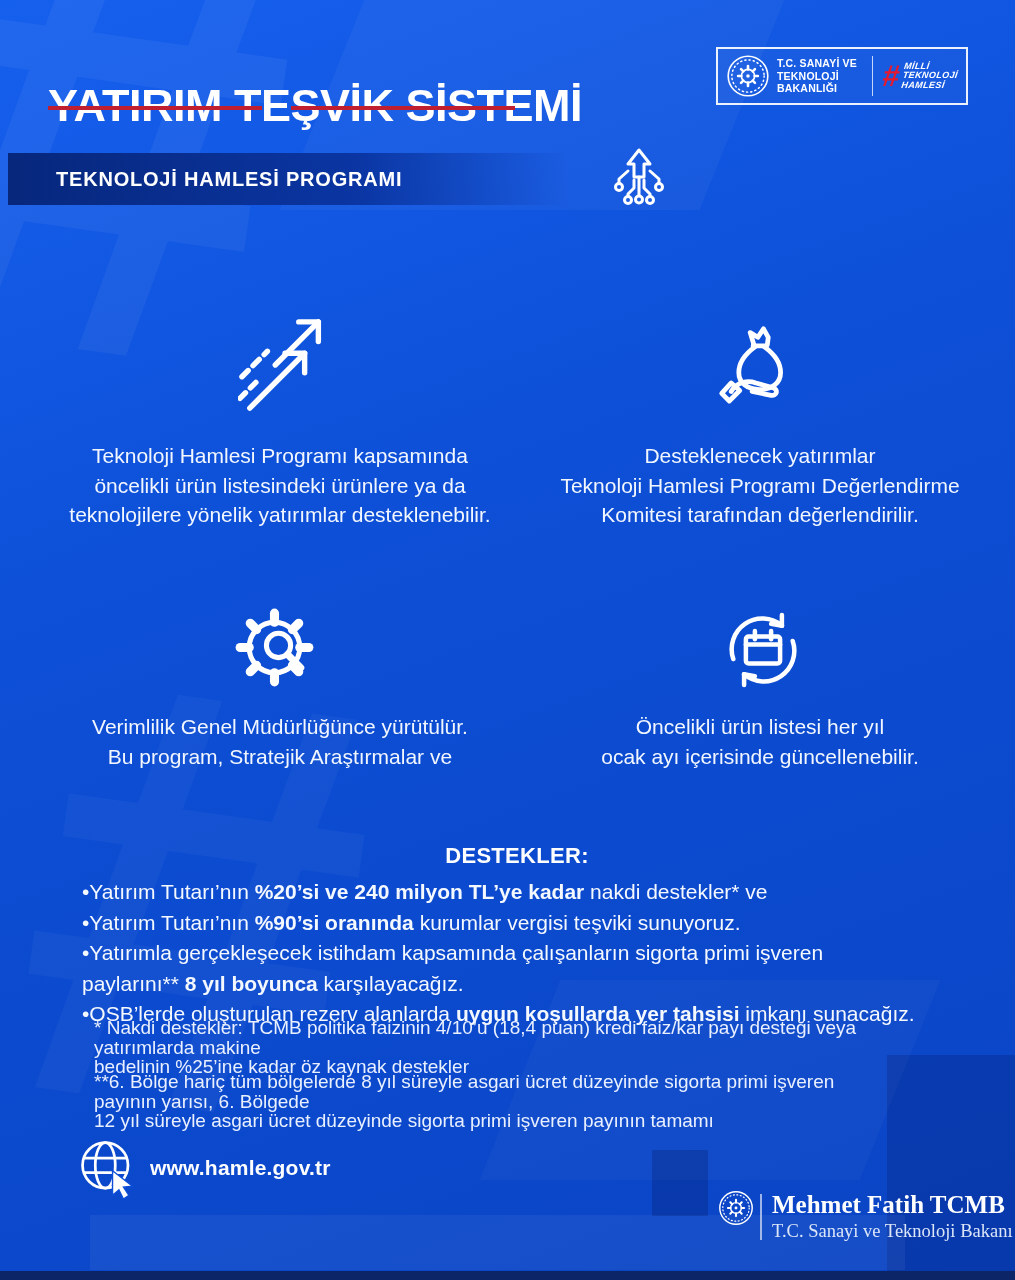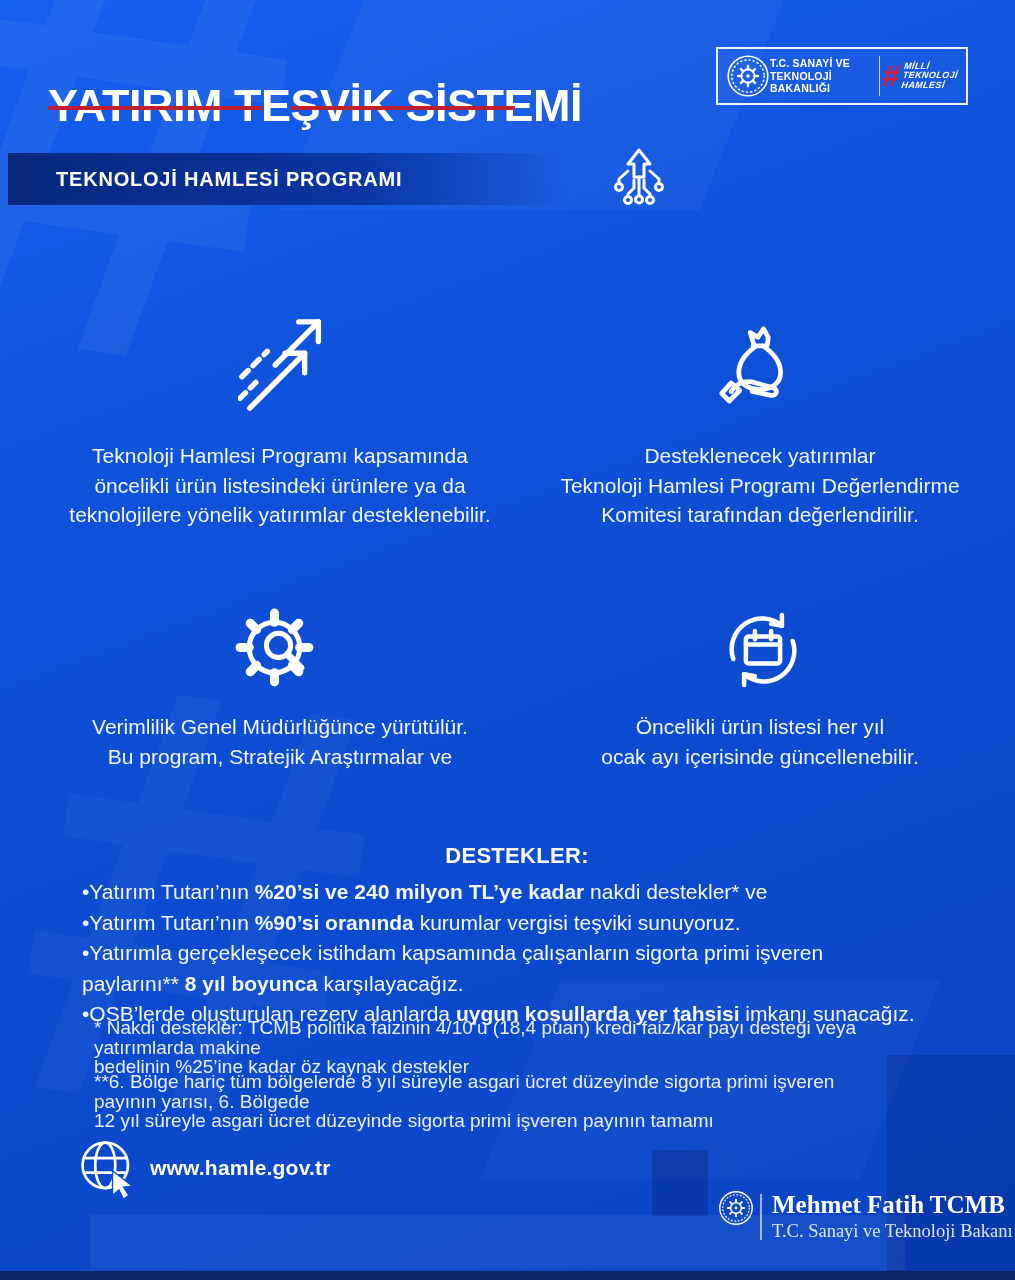--- a/index.html
+++ b/index.html
@@ -23,21 +23,21 @@
 
   
   .page-title{position:absolute;left:48px;top:50px;font-size:45px;font-weight:700;
     letter-spacing:-0.5px;color:#fff;}
   .title-underline{position:absolute;top:106px;height:4px;background:#c01f2f;}
   .title-underline.u1{left:48px;width:214px;}
   .title-underline.u2{left:291px;width:224px;}
 
   .logo-box{position:absolute;left:716px;top:47px;width:252px;height:58px;
     border:2px solid rgba(255,255,255,0.92);box-sizing:border-box;
-    display:flex;align-items:center;padding:0 8px;gap:0;background:rgba(255,255,255,0.03);}
+    display:flex;align-items:center;padding:0 8px;gap:7px;background:rgba(255,255,255,0.03);}
   .ministry-text{display:flex;flex-direction:column;line-height:12.5px;}
   .ministry-text span{font-size:10.5px;font-weight:700;letter-spacing:0.2px;}
   .logo-divider{width:1.5px;height:40px;background:rgba(255,255,255,0.75);margin:0 3px;}
   .mth{display:flex;align-items:center;gap:3px;transform:skewX(-8deg);}
   .mth-hash{font-size:30px;font-weight:700;color:#e8192c;line-height:1;}
   .mth-lines{display:flex;flex-direction:column;font-style:italic;font-weight:700;
     font-size:9px;line-height:9.5px;letter-spacing:0.4px;}
 
   
   .banner{position:absolute;left:8px;top:153px;width:560px;height:52px;

